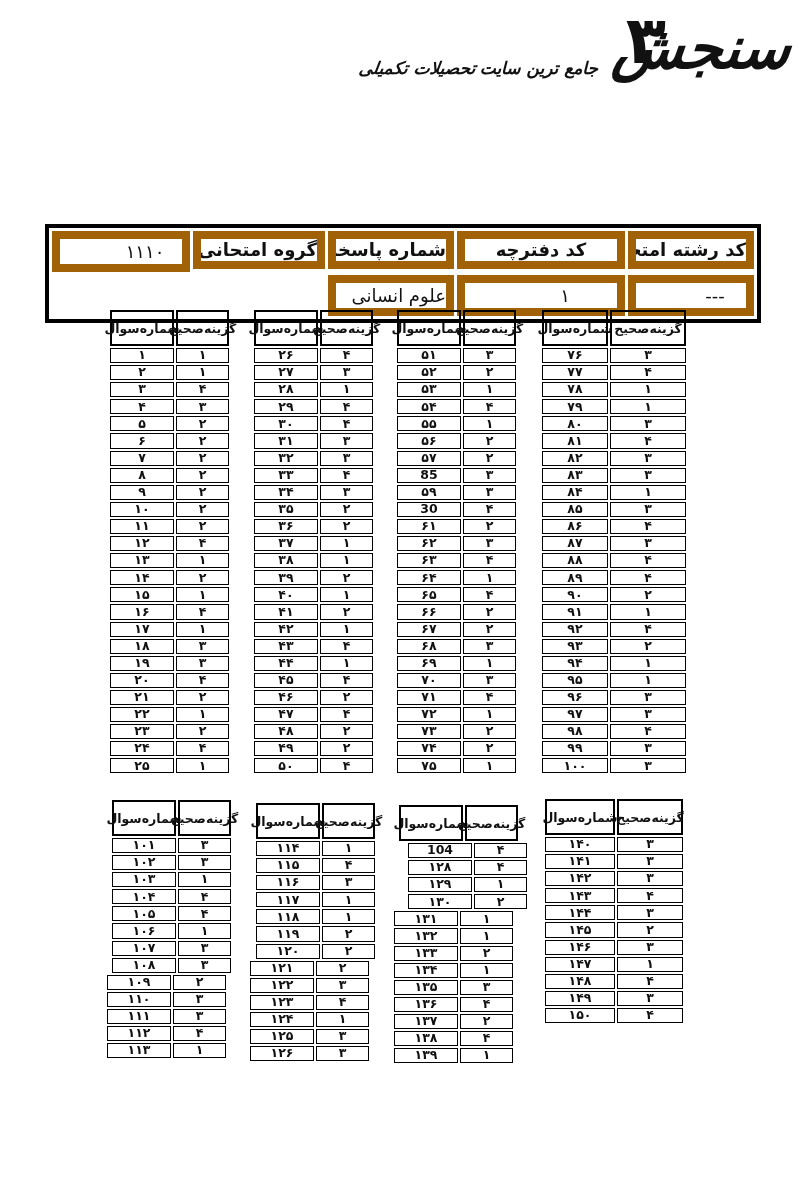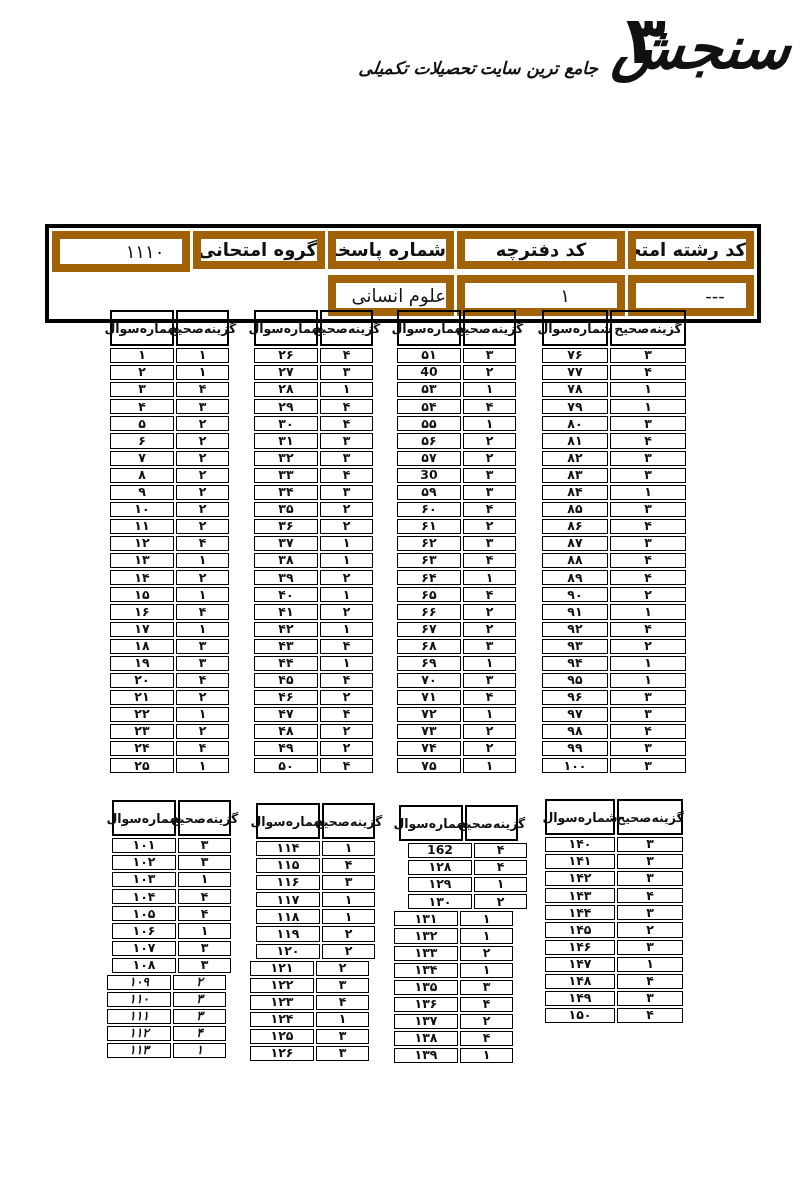--- a/index.html
+++ b/index.html
@@ -42,21 +42,21 @@
   .arow{display:flex;gap:2px;margin-bottom:2px;}
   .arow .cell{
     box-sizing:border-box;border:1.6px solid #000;height:15.1px;line-height:12.5px;
     font-size:12.5px;font-weight:bold;text-align:center;
     display:flex;align-items:center;justify-content:center;
   }
   .qw{width:64px;}  .aw{width:53px;}
   .g4s1 .qw{width:66px;} .g4s1 .aw{width:76px;}
   .g4s2 .qw{width:70px;} .g4s2 .aw{width:66px;}
   
-  #s2g1 .rows .arow:nth-child(n+9){transform:translateX(-5px);font-style:italic;}
+  #s2g1 .rows .arow:nth-child(n+9){transform:translateX(-5px);}
   #s2g2 .rows .arow:nth-child(n+8){transform:translateX(-6px);}
   #s2g3 .rows .arow:nth-child(-n+4){transform:translateX(9px);}
   #s2g3 .rows .arow:nth-child(n+5){transform:translateX(-5px);align-items:center;}
 </style>
 </head>
 <body>
 
 <div class="logo">
   <span class="brand">سنجش</span>
   <span class="brand-num">۳</span>
@@ -312,21 +312,21 @@
         <span>گزینه</span>
         <span>صحیح</span>
       </div>
     </div>
     <div class="rows">
       <div class="arow">
         <div class="cell qw">۵۱</div>
         <div class="cell aw">۳</div>
       </div>
       <div class="arow">
-        <div class="cell qw">40</div>
+        <div class="cell qw">۵۲</div>
         <div class="cell aw">۲</div>
       </div>
       <div class="arow">
         <div class="cell qw">۵۳</div>
         <div class="cell aw">۱</div>
       </div>
       <div class="arow">
         <div class="cell qw">۵۴</div>
         <div class="cell aw">۴</div>
       </div>
@@ -336,29 +336,29 @@
       </div>
       <div class="arow">
         <div class="cell qw">۵۶</div>
         <div class="cell aw">۲</div>
       </div>
       <div class="arow">
         <div class="cell qw">۵۷</div>
         <div class="cell aw">۲</div>
       </div>
       <div class="arow">
+        <div class="cell qw">85</div>
+        <div class="cell aw">۳</div>
+      </div>
+      <div class="arow">
+        <div class="cell qw">۵۹</div>
+        <div class="cell aw">۳</div>
+      </div>
+      <div class="arow">
         <div class="cell qw">30</div>
-        <div class="cell aw">۳</div>
-      </div>
-      <div class="arow">
-        <div class="cell qw">۵۹</div>
-        <div class="cell aw">۳</div>
-      </div>
-      <div class="arow">
-        <div class="cell qw">۶۰</div>
         <div class="cell aw">۴</div>
       </div>
       <div class="arow">
         <div class="cell qw">۶۱</div>
         <div class="cell aw">۲</div>
       </div>
       <div class="arow">
         <div class="cell qw">۶۲</div>
         <div class="cell aw">۳</div>
       </div>
@@ -668,21 +668,21 @@
         <span>شماره</span>
         <span>سوال</span>
       </div>
       <div class="cell aw">
         <span>گزینه</span>
         <span>صحیح</span>
       </div>
     </div>
     <div class="rows">
       <div class="arow">
-        <div class="cell qw">162</div>
+        <div class="cell qw">104</div>
         <div class="cell aw">۴</div>
       </div>
       <div class="arow">
         <div class="cell qw">۱۲۸</div>
         <div class="cell aw">۴</div>
       </div>
       <div class="arow">
         <div class="cell qw">۱۲۹</div>
         <div class="cell aw">۱</div>
       </div>

